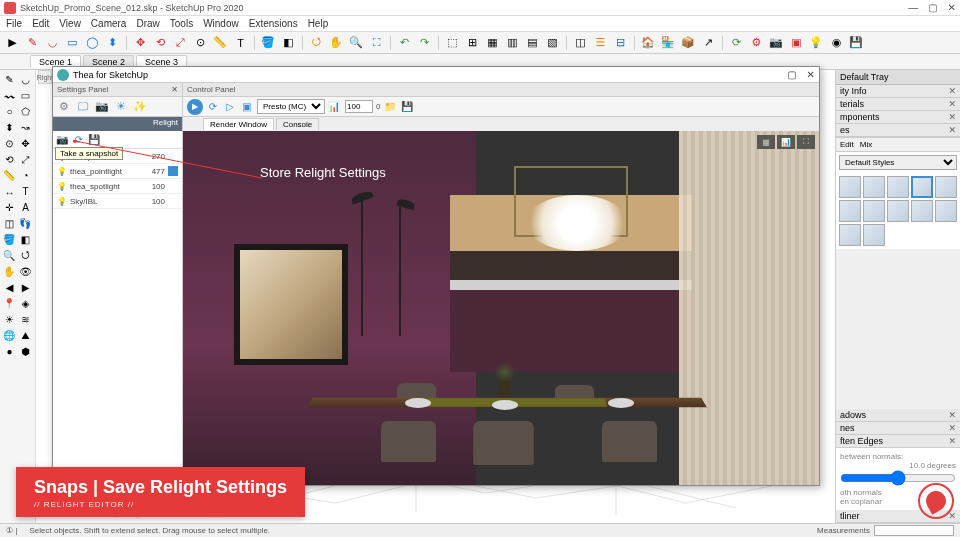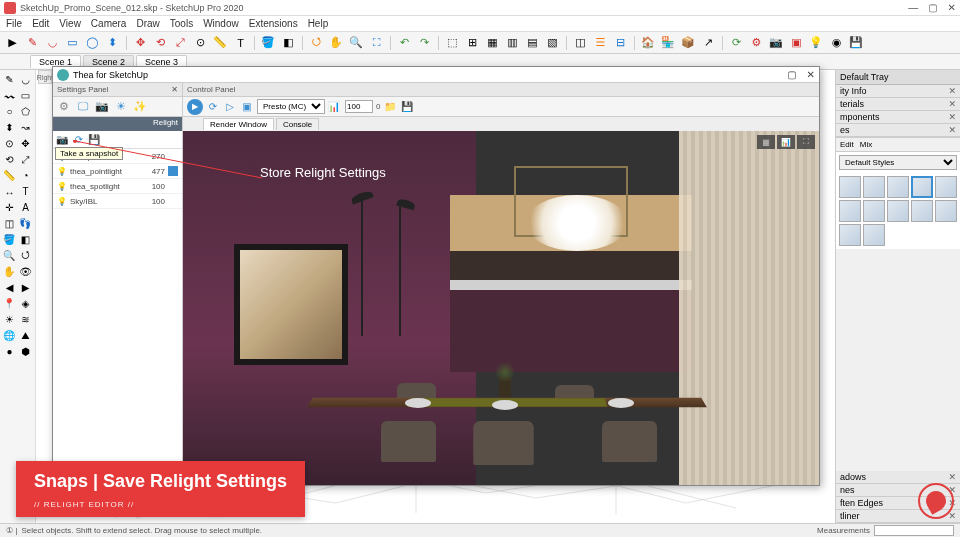--- a/index.html
+++ b/index.html
@@ -131,21 +131,21 @@
 .vase { position:absolute; top:18%; left:48%; width:12px; height:20px; background:#3a3020; }
 .vase::before { content:''; position:absolute; top:-14px; left:-6px; width:24px; height:18px; background:radial-gradient(circle,#4a5a30,transparent 70%); }
 
 
 .annotation-text { position: absolute; top: 165px; left: 260px; color: #fff; font-size: 13px; font-weight: 500; z-index: 20; }
 .annotation-line { position: absolute; top: 140px; left: 70px; width: 192px; height: 40px; z-index: 20; pointer-events: none; }
 
 
 .banner { position: absolute; left: 16px; bottom: 20px; background: #e63939; color: #fff; padding: 10px 18px 8px 18px; z-index: 30; box-shadow: 0 2px 6px rgba(0,0,0,0.3); }
 .banner .title { font-size: 18px; font-weight: 600; }
-.banner .sub { font-size: 8px; letter-spacing: 1px; margin-top: 8px; opacity: 0.9; }
+.banner .sub { font-size: 8px; letter-spacing: 1px; margin-top: 2px; opacity: 0.9; }
 
 
 .statusbar { position: absolute; bottom: 0; left: 0; right: 0; height: 14px; background: #f0f0f0; border-top: 1px solid #ccc; display: flex; align-items: center; padding: 0 6px; font-size: 8px; color: #555; }
 .statusbar .measure { margin-left: auto; }
 
 
 .watermark { position: absolute; right: 6px; bottom: 18px; width: 36px; height: 36px; border: 2px solid #e04040; border-radius: 50%; display: flex; align-items: center; justify-content: center; }
 .watermark-inner { width: 20px; height: 20px; background: #e04040; border-radius: 50% 50% 50% 0; transform: rotate(-30deg); }
 
 
@@ -364,20 +364,27 @@
         <span class="x">✕</span>
       </div>
     <div class="tray-section">
         <span>nes</span>
         <span class="x">✕</span>
       </div>
     <div class="tray-section">
         <span>ften Edges</span>
         <span class="x">✕</span>
       </div>
+    <div class="tray-slider">
+      <div>between normals:</div>
+      <div style="text-align:right">10.0  degrees</div>
+      <input type="range" style="width: 100%;" value="50">
+      <div>oth normals</div>
+      <div>en coplanar</div>
+    </div>
     <div class="tray-section">
         <span>tliner</span>
         <span class="x">✕</span>
       </div>
   </div>
 </div>
 
 <div class="tagcol">Right</div>
 
 <div class="thea-window">
@@ -507,16 +514,16 @@
   <div class="title">Snaps | Save Relight Settings</div>
   <div class="sub">// RELIGHT EDITOR //</div>
 </div>
 
 <div class="watermark">
     <div class="watermark-inner"></div>
   </div>
 
 <div class="statusbar">
   <span>①  |</span>
-  <span style="margin-left:4px">Select objects. Shift to extend select. Drag mouse to select multiple.</span>
+  <span style="margin-left:12px">Select objects. Shift to extend select. Drag mouse to select multiple.</span>
   <span class="measure">Measurements</span>
   <input style="width: 80px; margin-left: 4px; border: 1px solid rgb(170, 170, 170); font-size: 8px;">
 </div>
 
 </body></html>

